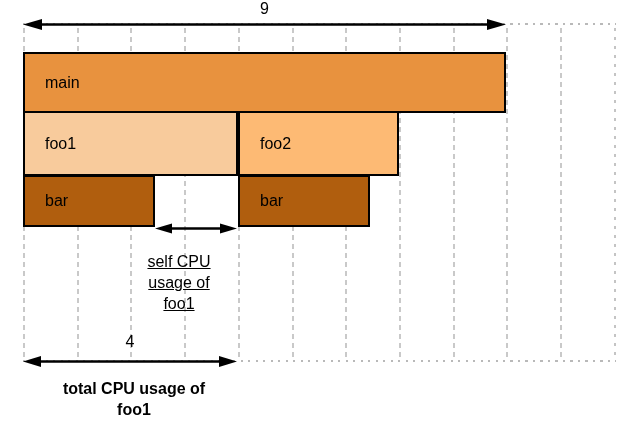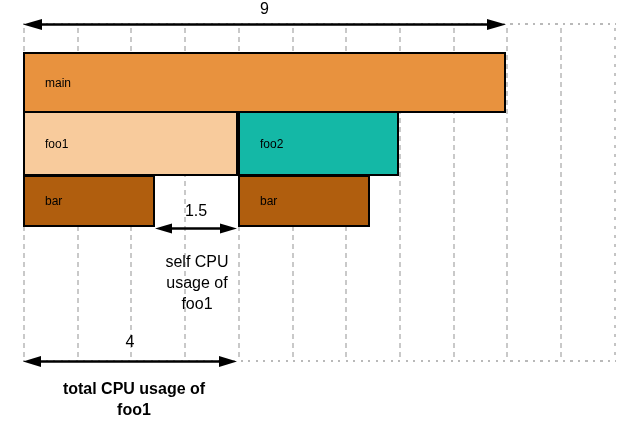--- a/index.html
+++ b/index.html
@@ -8,21 +8,21 @@
     font-family:"Liberation Sans","DejaVu Sans",sans-serif;color:#000;
   }
   .vline{position:absolute;width:2px;top:28px;height:332px;
     background:repeating-linear-gradient(180deg,#c9c9c9 0 5px,transparent 5px 9px);z-index:1;}
   .vline.dotted{background:repeating-linear-gradient(180deg,#c4c4c4 0 3px,transparent 3px 9px);}
   .hdots{position:absolute;left:23px;width:593px;height:2px;
     background:repeating-linear-gradient(90deg,#b9b9b9 0 2px,transparent 2px 7.5px);z-index:1;}
   .hdots.top{top:23px;}
   .hdots.bottom{top:360px;}
   .frame{position:absolute;box-sizing:border-box;border:2px solid #000;z-index:2;
-    display:flex;align-items:center;font-size:12px;}
+    display:flex;align-items:center;font-size:16px;}
   .frame .lbl{padding-left:20px;}
   .arrow{position:absolute;z-index:3;}
   .num{position:absolute;z-index:3;font-size:16px;text-align:center;line-height:18px;}
   .caption{position:absolute;z-index:3;font-size:16px;text-align:center;line-height:21px;white-space:pre-line;}
 </style>
 </head>
 <body>
 
 <div class="canvas">
 
@@ -44,45 +44,44 @@
   <div class="hdots top"></div>
   <div class="hdots bottom"></div>
 
   <div id="frames">
       <div class="frame" style="left: 23px; top: 52px; width: 483px; height: 61px; background: rgb(232, 146, 62);">
         <span class="lbl">main</span>
       </div>
       <div class="frame" style="left: 23px; top: 111px; width: 215px; height: 65px; background: rgb(248, 203, 156);">
         <span class="lbl">foo1</span>
       </div>
-      <div class="frame" style="left: 238px; top: 111px; width: 161px; height: 65px; background: #14b8a6;">
+      <div class="frame" style="left: 238px; top: 111px; width: 161px; height: 65px; background: #fdba74;">
         <span class="lbl">foo2</span>
       </div>
       <div class="frame" style="left: 23px; top: 175px; width: 132px; height: 52px; background: rgb(176, 94, 14);">
         <span class="lbl">bar</span>
       </div>
       <div class="frame" style="left: 238px; top: 175px; width: 132px; height: 52px; background: rgb(176, 94, 14);">
         <span class="lbl">bar</span>
       </div>
     </div>
 
   <div class="num" style="left:23px;top:0px;width:483px;">9</div>
   <svg class="arrow" style="left:23px;top:16px;" width="483" height="17">
     <line x1="14" y1="8.5" x2="469" y2="8.5" stroke="#000" stroke-width="2.5"></line>
     <polygon points="0,8.5 19,3 19,14" fill="#000"></polygon>
     <polygon points="483,8.5 464,3 464,14" fill="#000"></polygon>
   </svg>
 
-  <div class="num" style="left:155px;top:202px;width:82px;">1.5</div>
   <svg class="arrow" style="left:155px;top:220px;" width="82" height="17">
     <line x1="12" y1="8.5" x2="70" y2="8.5" stroke="#000" stroke-width="2.5"></line>
     <polygon points="0,8.5 17,3.5 17,13.5" fill="#000"></polygon>
     <polygon points="82,8.5 65,3.5 65,13.5" fill="#000"></polygon>
   </svg>
-  <div class="caption" style="left:137px;top:251px;width:120px;">self CPU
+  <div class="caption" style="left:119px;top:251px;width:120px;text-decoration:underline;">self CPU
 usage of
 foo1</div>
 
   <div class="num" style="left:23px;top:333px;width:214px;">4</div>
   <svg class="arrow" style="left:23px;top:353px;" width="214" height="17">
     <line x1="13" y1="8.5" x2="201" y2="8.5" stroke="#000" stroke-width="2.5"></line>
     <polygon points="0,8.5 18,3 18,14" fill="#000"></polygon>
     <polygon points="214,8.5 196,3 196,14" fill="#000"></polygon>
   </svg>
   <div class="caption" style="left:34px;top:378px;width:200px;font-weight:bold;">total CPU usage of

